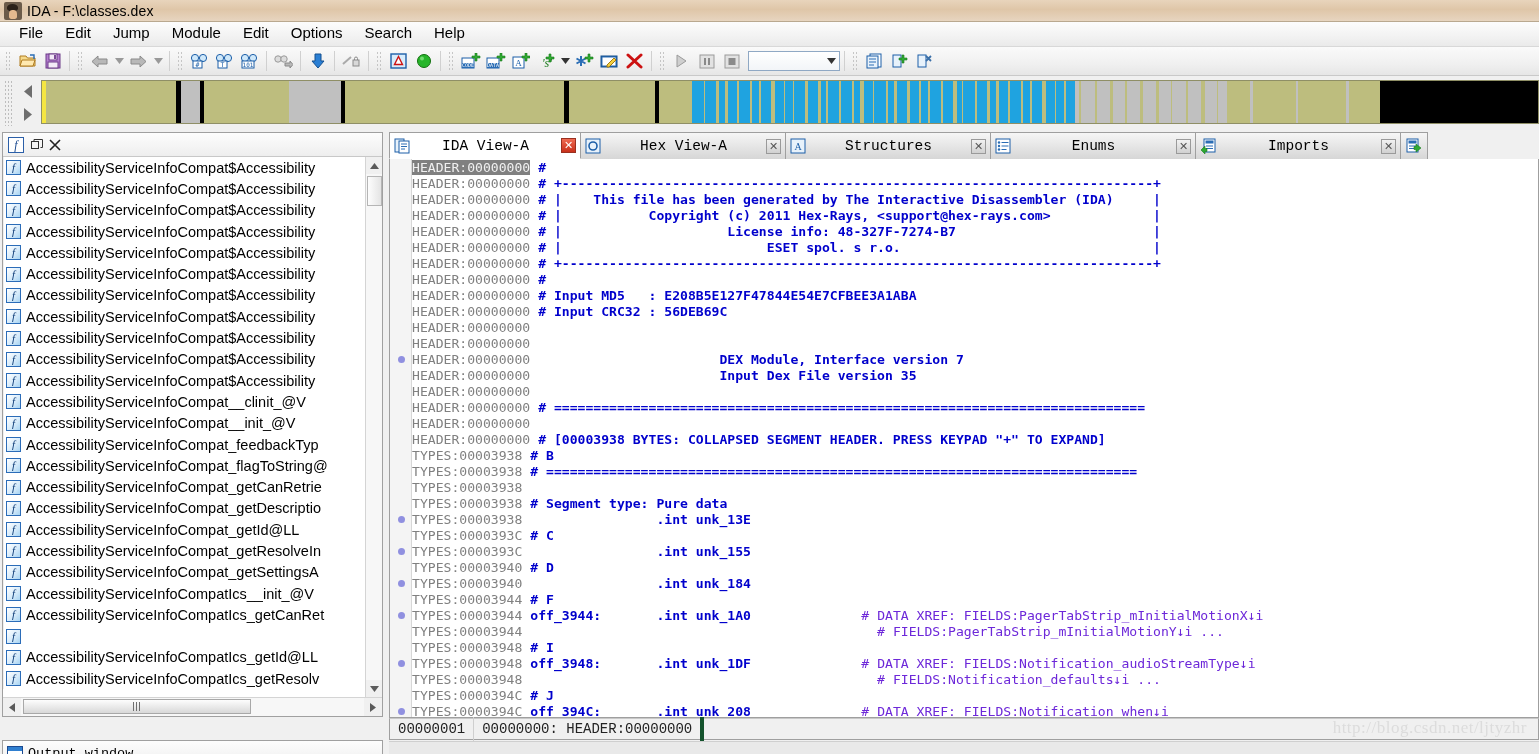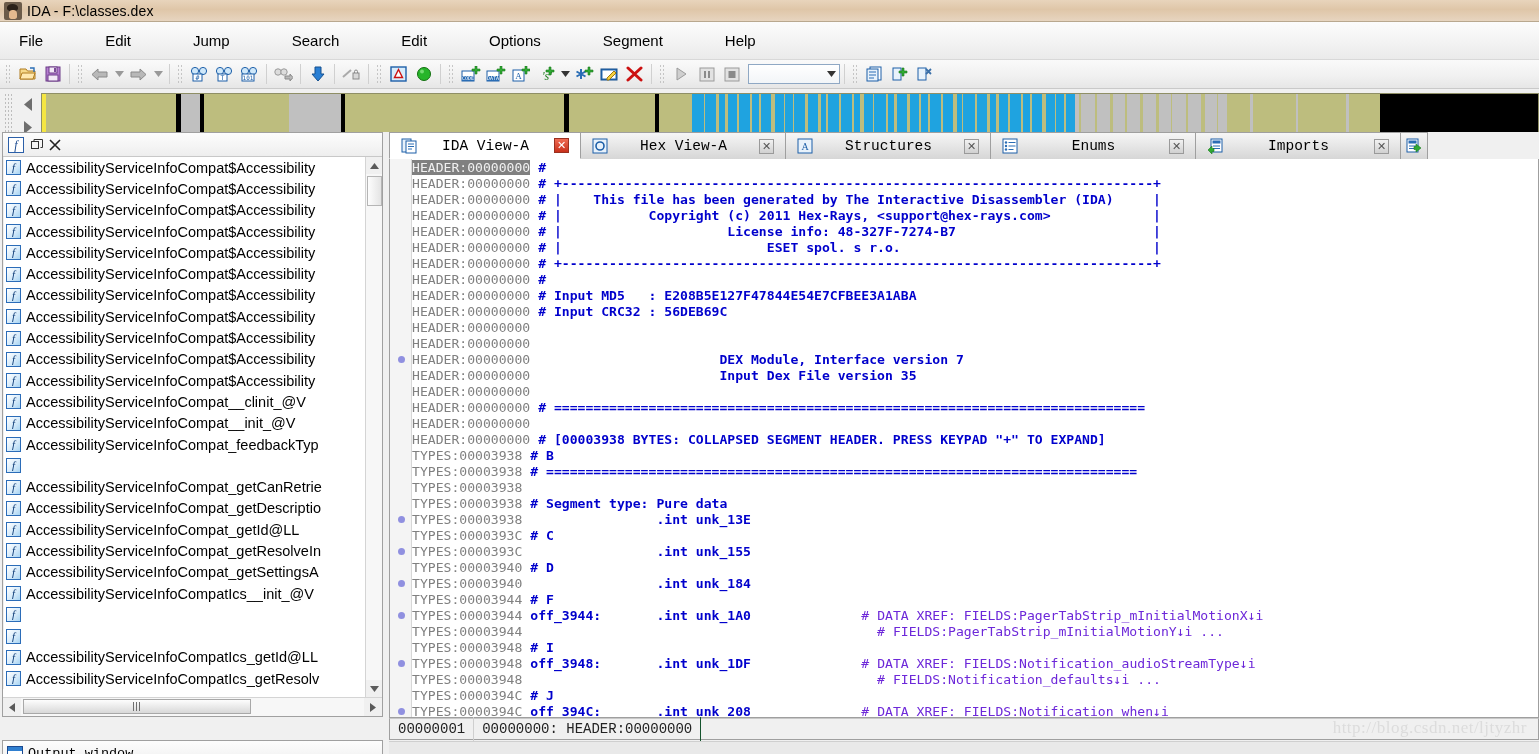--- a/index.html
+++ b/index.html
@@ -34,26 +34,25 @@
     width: 8px; height: 9px; border-radius: 45% 45% 30% 30%;
     background: #e3b98f;
   }
   .titlebar-text {
     font-size: 14px; color: #000; font-family: "Liberation Sans", sans-serif;
     letter-spacing: 0.1px;
   }
 
   
   .menubar {
-    height: 38px; width: 100%;
+    height: 25px; width: 100%;
     background: linear-gradient(to bottom,#fcfcfc 0%, #f3f3f3 55%, #eaeaea 100%);
-    display: flex; align-items: center;
+    display: flex; align-items: flex-start;
     border-bottom: 1px solid #d8d8d8;
     padding-left: 8px;
-    gap: 40px;
   }
   .menu-item {
     font-size: 15px; color: #000; padding: 2px 11px;
     font-family: "Liberation Sans", sans-serif; cursor: default;
     white-space: nowrap;
   }
 
   
   .toolbar {
     height: 29px; width: 100%;
@@ -207,21 +206,21 @@
   
   .disasm-panel {
     position: absolute; left: 389px; top: 0; right: 0; bottom: 0;
   }
   .tabbar {
     height: 27px; display: flex; align-items: flex-end;
     background: #f0f0f0;
   }
   .tab {
     height: 27px; min-width: 110px; display: flex; align-items: center;
-    padding: 0 11px; gap: 6px;
+    padding: 0 4px; gap: 6px;
     background: linear-gradient(to bottom,#f6f6f6,#d6d6d6);
     border: 1px solid #9f9f9f; border-bottom: none;
     margin-right: -1px; cursor: default;
   }
   .tab.active {
     background: #ffffff;
     border-bottom: 1px solid #ffffff;
     position: relative; z-index: 3;
   }
   .tab-label {
@@ -273,21 +272,21 @@
   .xref { color: #6d28d9; }
 
   .statusbar {
     position: absolute; left: 0; right: 0; bottom: 14px; height: 22px;
     background: #f0f0f0; border: 1px solid #9f9f9f; border-top: 1px solid #c8c8c8;
     display: flex; align-items: center;
     font-family: "Liberation Mono", monospace; font-size: 14px; color: #222;
   }
   .sb-cell { padding: 0 8px; border-right: 1px solid #cfcfcf; height: 24px;
     display: flex; align-items: center; }
-  .sb-cell.last { border-right: 1px solid #14532d; font-family: Liberation Mono, monospace; }
+  .sb-cell.last { border-right: 4px solid #14532d; font-family: Liberation Mono, monospace; }
 
   .watermark {
     position: absolute; right: 12px; bottom: 16px;
     font-family: "Liberation Serif", serif; font-size: 17px;
     color: #dcdcdc; letter-spacing: .5px; pointer-events: none;
   }
   .bottom-strip {
     position: absolute; left: 0; right: 0; bottom: 0; height: 13px;
     background: #e9e9e9; border-top: 1px solid #cfcfcf;
   }
@@ -299,24 +298,24 @@
 
   <div class="titlebar">
     <div class="title-icon"></div>
     <div class="titlebar-text">IDA - F:\classes.dex</div>
   </div>
 
   <div class="menubar">
     <div class="menu-item">File</div>
     <div class="menu-item">Edit</div>
     <div class="menu-item">Jump</div>
-    <div class="menu-item">Search</div>
+    <div class="menu-item">Module</div>
     <div class="menu-item">Edit</div>
     <div class="menu-item">Options</div>
-    <div class="menu-item">Segment</div>
+    <div class="menu-item">Search</div>
     <div class="menu-item">Help</div>
   </div>
 
   <div class="toolbar">
     <div class="tb-grip"></div>
 
     <div class="tb-btn">
       <svg width="18" height="16" viewBox="0 0 18 16">
         <path d="M1 3h6l1.5 2H16v8H1z" fill="#f6d98a" stroke="#b07c21"></path>
         <path d="M3 7h13l-2 6H1z" fill="#ffe9b0" stroke="#b07c21"></path>
@@ -686,20 +685,21 @@
             <div class="fn-row">
               <span class="fn-icon">f</span>
               <span class="fn-name">AccessibilityServiceInfoCompat__init_@V</span>
             </div>
             <div class="fn-row">
               <span class="fn-icon">f</span>
               <span class="fn-name">AccessibilityServiceInfoCompat_feedbackTyp</span>
             </div>
             <div class="fn-row">
               <span class="fn-icon">f</span>
+              <span class="fn-name">AccessibilityServiceInfoCompat_flagToString@</span>
             </div>
             <div class="fn-row">
               <span class="fn-icon">f</span>
               <span class="fn-name">AccessibilityServiceInfoCompat_getCanRetrie</span>
             </div>
             <div class="fn-row">
               <span class="fn-icon">f</span>
               <span class="fn-name">AccessibilityServiceInfoCompat_getDescriptio</span>
             </div>
             <div class="fn-row">
@@ -713,20 +713,21 @@
             <div class="fn-row">
               <span class="fn-icon">f</span>
               <span class="fn-name">AccessibilityServiceInfoCompat_getSettingsA</span>
             </div>
             <div class="fn-row">
               <span class="fn-icon">f</span>
               <span class="fn-name">AccessibilityServiceInfoCompatIcs__init_@V</span>
             </div>
             <div class="fn-row">
               <span class="fn-icon">f</span>
+              <span class="fn-name">AccessibilityServiceInfoCompatIcs_getCanRet</span>
             </div>
             <div class="fn-row">
               <span class="fn-icon">f</span>
             </div>
             <div class="fn-row">
               <span class="fn-icon">f</span>
               <span class="fn-name">AccessibilityServiceInfoCompatIcs_getId@LL</span>
             </div>
             <div class="fn-row">
               <span class="fn-icon">f</span>

